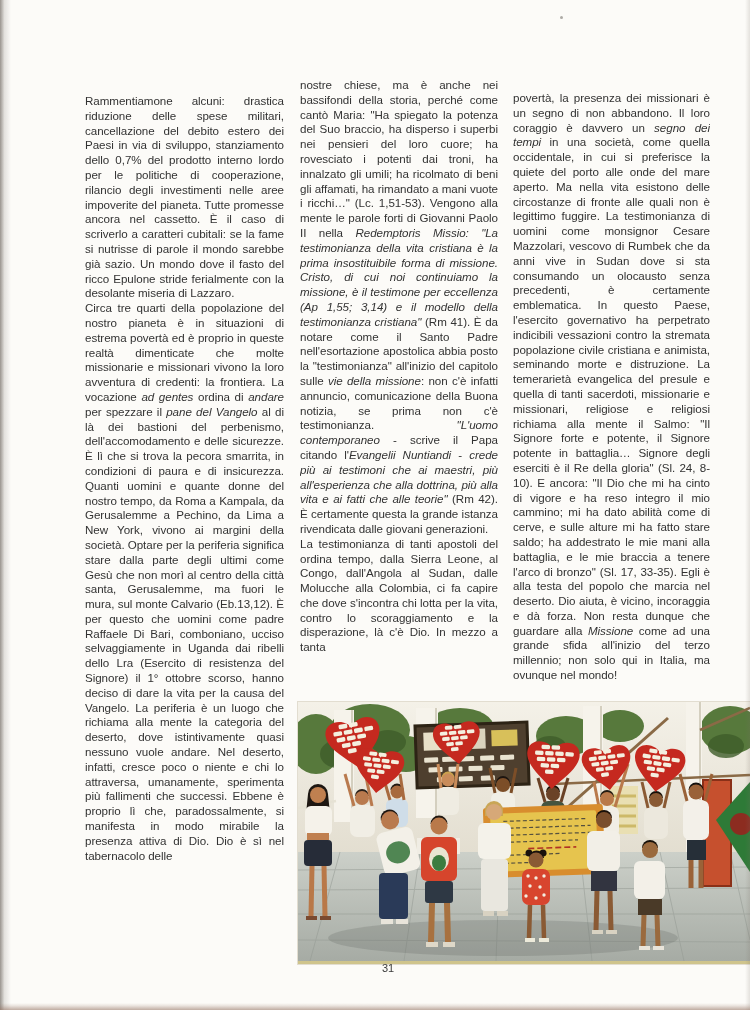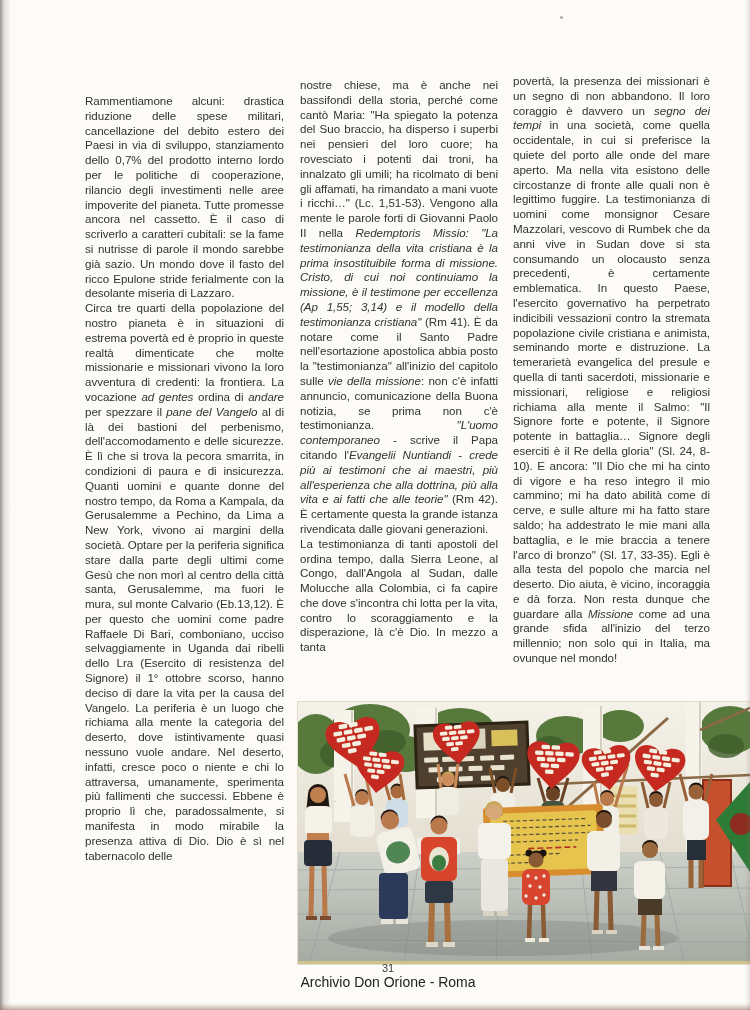--- a/index.html
+++ b/index.html
@@ -4,21 +4,21 @@
 <style>
   html,body{margin:0;padding:0;background:#fcfbf8;}
   .page{position:relative;width:750px;height:1010px;background:#fcfbf8;overflow:hidden;
         font-family:"Liberation Sans","DejaVu Sans",sans-serif;color:#2e2e2e;}
   .col{position:absolute;text-align:justify;font-size:11.6px;line-height:14.8px;
        letter-spacing:-0.05px;color:#323232;}
   .col p{margin:0;}
   .it{font-style:italic;}
   .col1{left:85px;top:94px;width:199px;}
   .col2{left:300px;top:78px;width:198px;max-height:609px;overflow:hidden;}
-  .col3{left:513px;top:74px;width:197px;max-height:609px;overflow:hidden;}
+  .col3{left:513px;top:91px;width:197px;max-height:609px;overflow:hidden;}
   .photo{position:absolute;left:298px;top:702px;width:452px;height:259px;margin:0;
          background:#e9e5da;border-bottom:3px solid #cfc48c;box-shadow:0 0 0 1px #e2ddd0;}
   .photo svg{display:block;}
   .footer{position:absolute;left:0;right:0;top:962px;text-align:center;padding-left:26px;}
   .pagenum{font-size:11px;line-height:12px;color:#3b3b3b;}
   .archive{font-size:14px;line-height:16px;color:#222;}
   .edge-left{position:absolute;left:0;top:0;width:11px;height:100%;
     background:linear-gradient(to right,rgba(72,63,55,.55),rgba(72,63,55,.14) 40%,rgba(72,63,55,0));}
   .edge-right{position:absolute;right:0;top:0;width:5px;height:100%;
     background:linear-gradient(to left,rgba(120,110,100,.18),rgba(120,110,100,0));}
@@ -337,20 +337,19 @@
             <line x1="359" y1="213" x2="360" y2="244" stroke="#9a6a3e" stroke-width="5"></line>
             <rect x="341" y="244" width="11" height="4" fill="#e8e4da"></rect>
             <rect x="355" y="244" width="11" height="4" fill="#e8e4da"></rect>
           </g>
       </g>
     </svg>
   </figure>
 
   <div class="footer">
     <div class="pagenum">31</div>
-    <div class="archive">Archivio Don Orione - Roma</div>
   </div>
 
   <div class="edge-left"></div>
   <div class="edge-right"></div>
   <div class="edge-bottom"></div>
   <div class="speck"></div>
 </div>
 
 </body></html>

